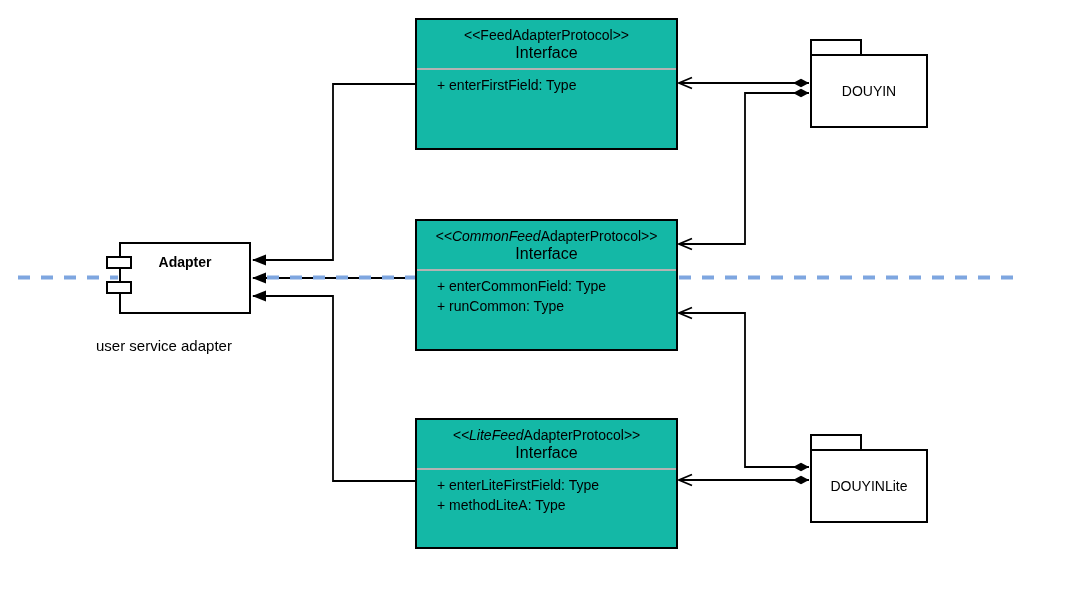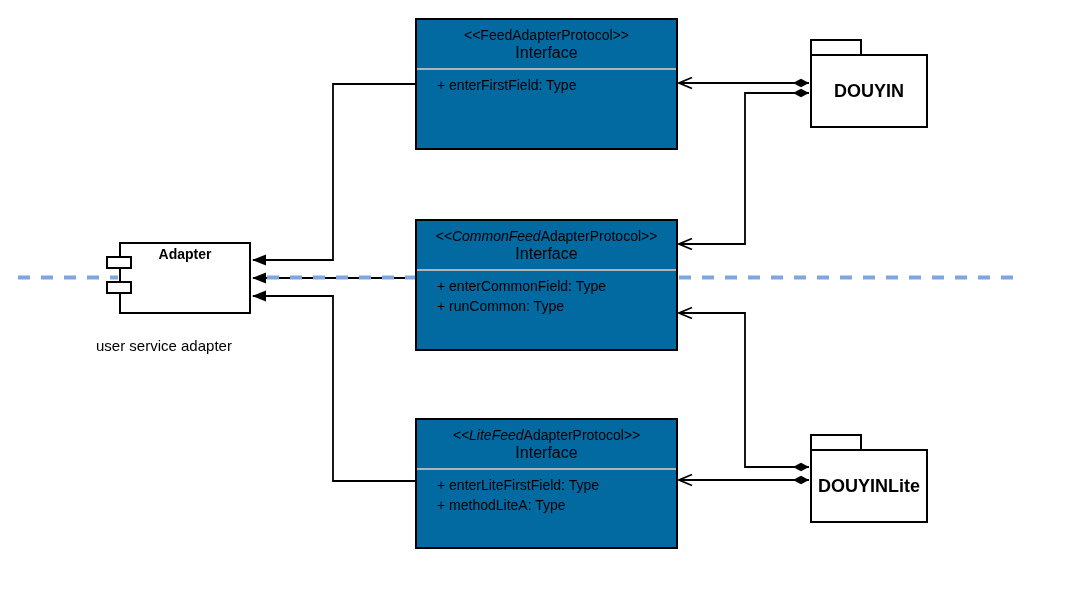--- a/index.html
+++ b/index.html
@@ -2,56 +2,56 @@
 <html><head>
 <meta charset="utf-8">
 <style>
   html,body{margin:0;padding:0;background:#ffffff;}
   #canvas{
     position:relative;width:1080px;height:590px;background:#ffffff;
     font-family:"Liberation Sans",sans-serif;color:#000;overflow:hidden;
   }
   
   .iface{
-    position:absolute;left:415px;width:263px;background:#0369a1;
+    position:absolute;left:415px;width:263px;background:#14b8a6;
     border:2px solid #000;box-sizing:border-box;z-index:2;
   }
   .iface-head{
     box-sizing:border-box;height:48px;display:flex;flex-direction:column;
     align-items:center;justify-content:center;text-align:center;
   }
   .stereo{font-size:14px;line-height:17px;white-space:nowrap;}
   .it{font-style:italic;}
   .iname{font-size:16px;font-weight:normal;line-height:18px;}
   .iface-body{
     box-sizing:border-box;border-top:2px solid #B3B3B3;
     padding:5px 20px;font-size:14px;line-height:20px;
   }
   .method{white-space:nowrap;}
   
   .component{
     position:absolute;left:119px;top:242px;width:132px;height:72px;
     border:2px solid #000;background:#fff;box-sizing:border-box;
     z-index:2;text-align:center;
   }
-  .component-title{margin-top:2px;font-size:14px;font-weight:bold;}
+  .component-title{margin-top:10px;font-size:14px;font-weight:bold;}
   .notch{
     position:absolute;left:106px;width:26px;height:13px;
     border:2px solid #000;background:#fff;box-sizing:border-box;z-index:3;
   }
   .notch1{top:256px;}
   .notch2{top:281px;}
   .caption{position:absolute;left:96px;top:337px;font-size:15px;z-index:2;white-space:nowrap;}
   
   .pkg{position:absolute;left:810px;z-index:2;}
   .pkg-tab{width:52px;height:17px;border:2px solid #000;background:#fff;box-sizing:border-box;}
   .pkg-body{
     width:118px;height:74px;border:2px solid #000;background:#fff;
     box-sizing:border-box;margin-top:-2px;display:flex;align-items:center;
-    justify-content:center;font-size:18px;font-weight:bold;
+    justify-content:center;font-size:14px;font-weight:normal;
   }
   
   svg.connectors{position:absolute;left:0;top:0;z-index:5;pointer-events:none;}
 </style>
 </head>
 <body>
 
 <div id="canvas">
 
   <svg class="connectors" width="1080" height="590" viewBox="0 0 1080 590">

